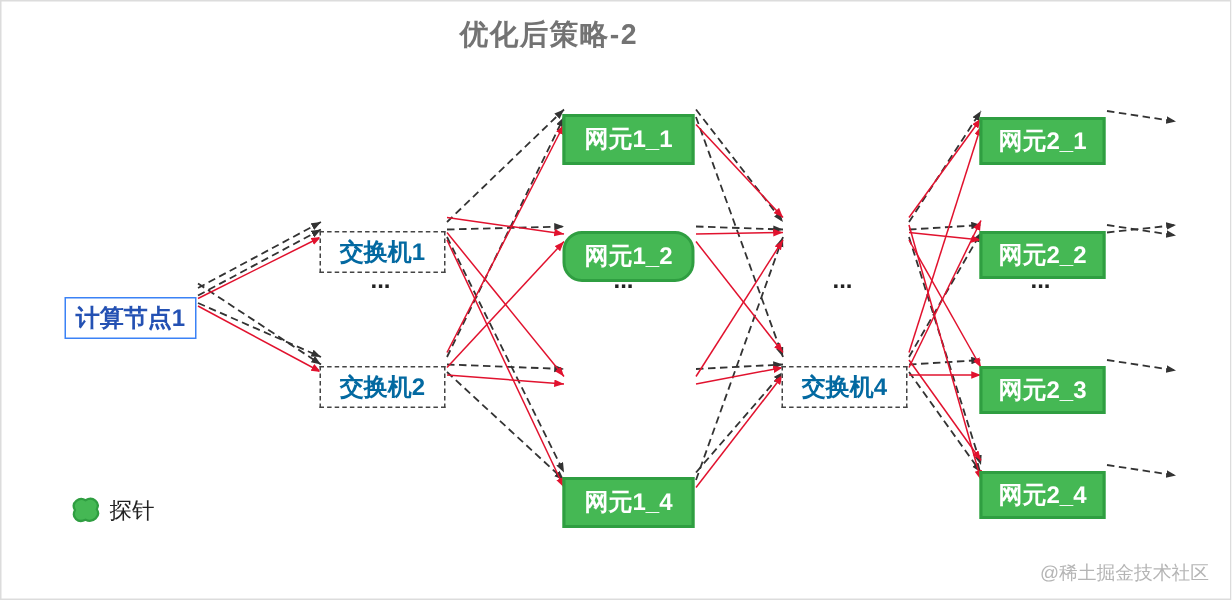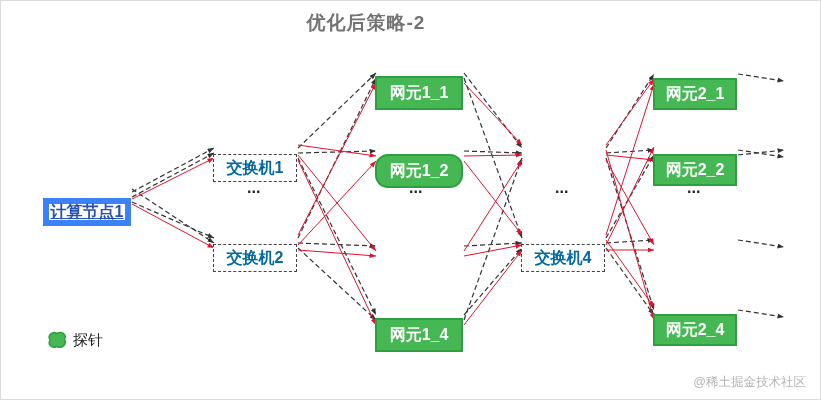--- a/index.html
+++ b/index.html
@@ -10,21 +10,21 @@
   }
   .title{
     position:absolute;left:250px;top:9px;width:230px;text-align:center;
     font-size:19px;font-weight:bold;color:#737373;letter-spacing:1px;z-index:3;
   }
   #edges{position:absolute;left:0;top:0;width:821px;height:400px;z-index:1;overflow:visible;}
   .node{
     position:absolute;display:flex;align-items:center;justify-content:center;
     font-size:16px;font-weight:bold;z-index:2;background:#fff;box-sizing:border-box;margin-top:17px;
   }
-  .compute{border:6px solid #3b82f6;color:#2451b3;text-decoration:underline;}
+  .compute{border:1px solid #3b82f6;color:#2451b3;}
   .switch{border:1px dashed #444;color:#0369a1;}
   .elem{background:#45b854;border:2px solid #2f9e41;color:#fff;}
   .elem.red{background:#ee2d2d;border-color:#d11a1a;}
   #n-compute1{left:42px;top:180px;width:88px;height:28px;}
   #n-switch1{left:212px;top:136px;width:84px;height:28px;}
   #n-switch2{left:212px;top:226px;width:84px;height:28px;}
   #n-elem1_1{left:374px;top:58px;width:88px;height:34px;}
   #n-elem1_2{left:374px;top:136px;width:88px;height:34px;border-radius:13px;}
   #n-elem1_3{left:374px;top:230px;width:88px;height:36px;}
   #n-elem1_4{left:374px;top:300px;width:88px;height:34px;}
@@ -113,20 +113,21 @@
 
   <div class="node compute" id="n-compute1">计算节点1</div>
   <div class="node switch" id="n-switch1">交换机1</div>
   <div class="node switch" id="n-switch2">交换机2</div>
   <div class="node elem" id="n-elem1_1">网元1_1</div>
   <div class="node elem" id="n-elem1_2">网元1_2</div>
   <div class="node elem" id="n-elem1_4">网元1_4</div>
   <div class="node switch" id="n-switch4">交换机4</div>
   <div class="node elem" id="n-elem2_1">网元2_1</div>
   <div class="node elem" id="n-elem2_2">网元2_2</div>
+  <div class="node elem" id="n-elem2_3">网元2_3</div>
   <div class="node elem" id="n-elem2_4">网元2_4</div>
 
   <div class="dots d1">...</div>
   <div class="dots d2">...</div>
   <div class="dots d3">...</div>
   <div class="dots d4">...</div>
 
   <div class="legend-probe">
     <svg width="24" height="20">
       <path id="probe-blob" d="M5 10 C2 5, 8 1, 12 3.5 C17 0.5, 22 5, 19.5 9.5 C22.5 14, 17 19, 12 16.5 C7 19, 2.5 15, 5 10 Z" fill="#45b854" stroke="#2f9e41" stroke-width="1.5"></path>

